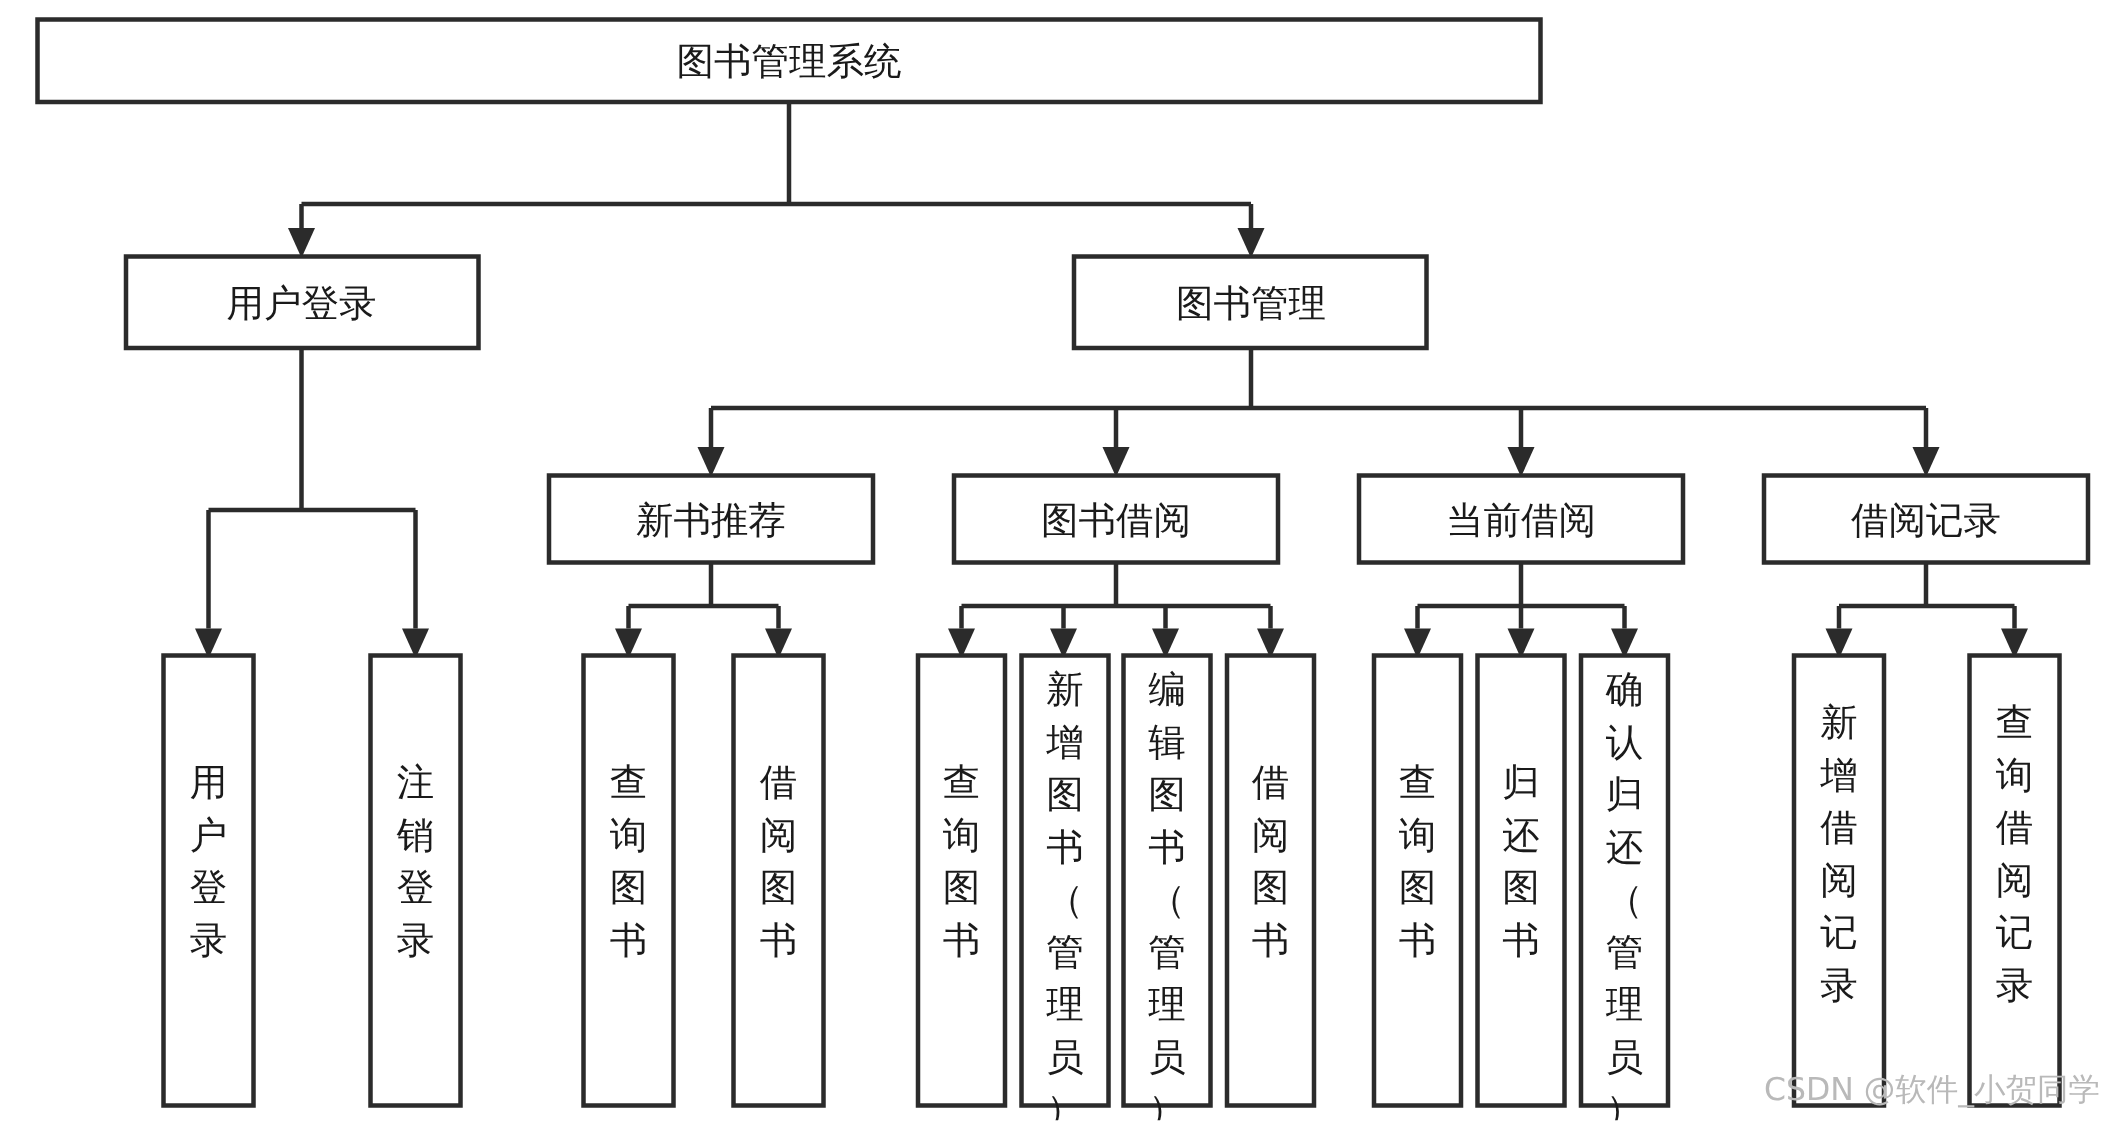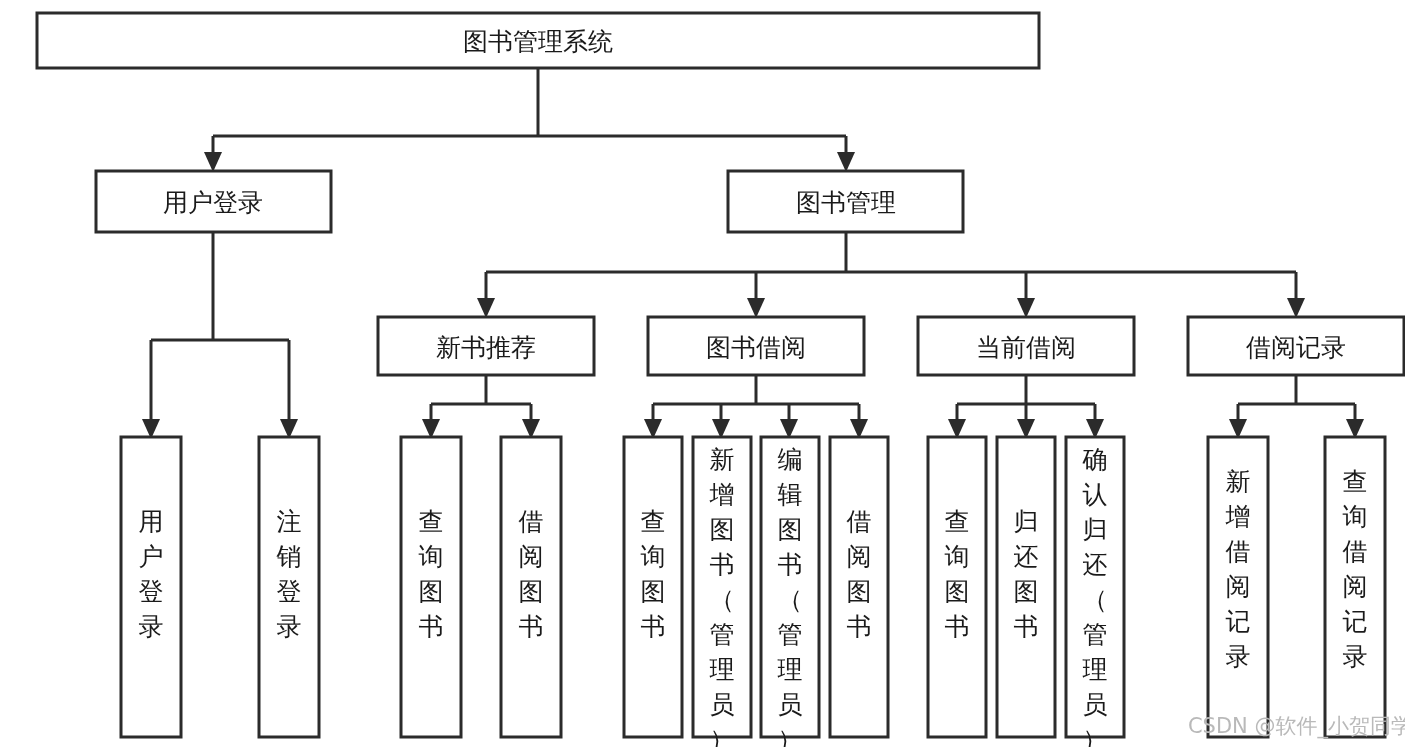--- a/index.html
+++ b/index.html
@@ -9,21 +9,21 @@
   }
   body {
     width: 1405px;
     height: 747px;
     font-family: "DejaVu Sans", "Liberation Sans", sans-serif;
     overflow: hidden;
     position: relative;
   }
   #diagram-root {
     position: absolute;
-    left: 16px;
+    left: 4px;
     top: 0;
     width: 1178px;
     height: 747px;
   }
   svg.diagram-canvas {
     display: block;
     width: 1405px;
     height: 747px;
   }
   .node-box {

